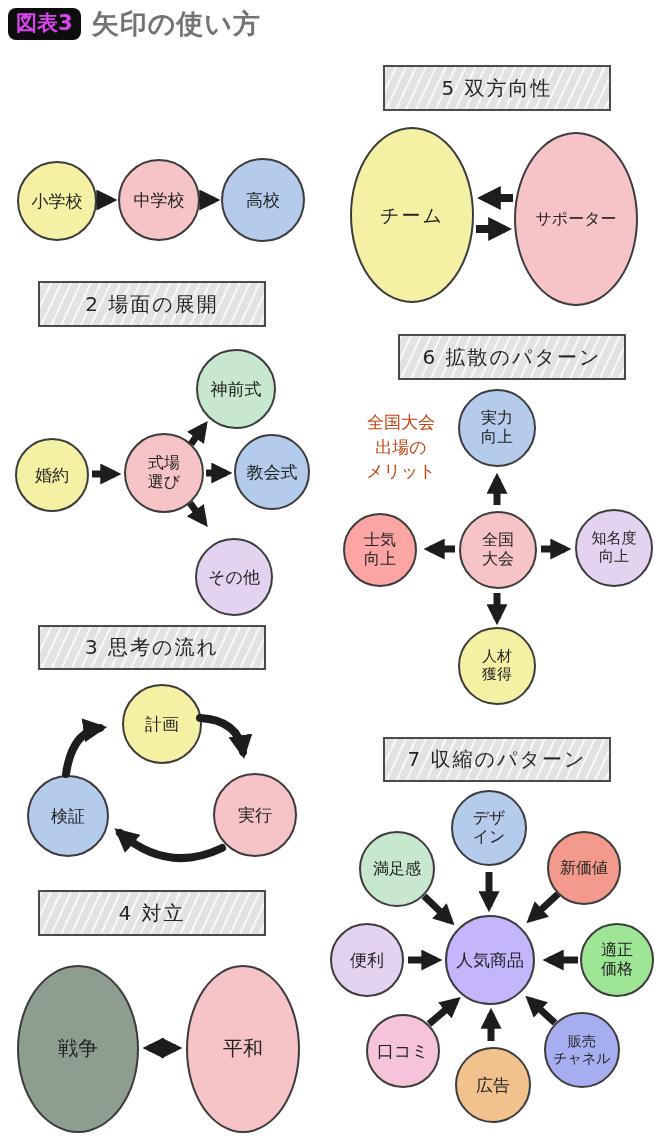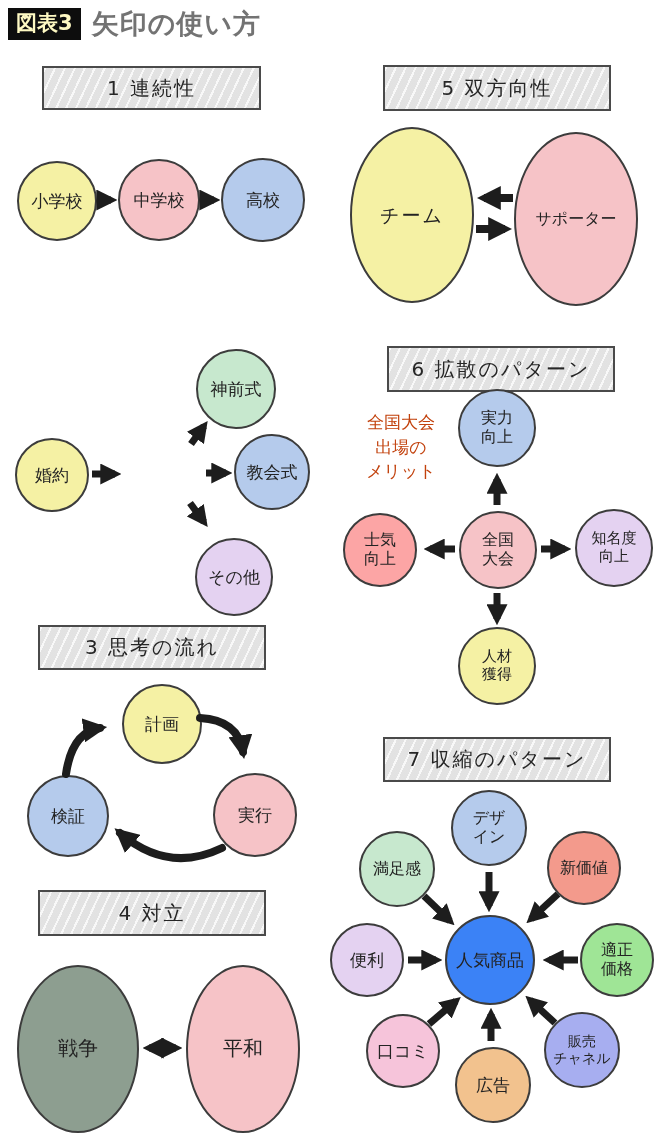--- a/index.html
+++ b/index.html
@@ -1,20 +1,20 @@
 <!DOCTYPE html>
 <html><head>
 <meta charset="utf-8">
 <style>
   html,body{margin:0;padding:0;background:#ffffff;}
   body{font-family:"DejaVu Sans",sans-serif;}
   .canvas{position:relative;width:670px;height:1143px;background:#ffffff;overflow:hidden;color:#232323;}
 
   .title-row{position:absolute;left:8px;top:6px;display:flex;align-items:center;gap:11px;}
-  .badge{background:#0d0d0d;color:#fef9c3;font-weight:bold;font-size:21px;line-height:1;padding:5px 8px 6px;}
+  .badge{background:#0d0d0d;color:#d946ef;font-weight:bold;font-size:21px;line-height:1;padding:5px 8px 6px;border-radius:8px;}
   .heading{font-weight:bold;font-size:27px;color:#737373;letter-spacing:1px;}
 
   .hdr{position:absolute;display:flex;align-items:center;justify-content:center;
        border:2px solid #4a4a4a;color:#262626;font-size:20px;letter-spacing:2px;
        background-color:#e9e9e9;
        background-image:repeating-linear-gradient(115deg,rgba(255,255,255,.7) 0px,rgba(255,255,255,.7) 2px,rgba(120,120,120,.06) 2px,rgba(120,120,120,.06) 9px);}
 
   .node{position:absolute;border:2.5px solid #3c3c3c;border-radius:50%;
         display:flex;align-items:center;justify-content:center;text-align:center;
         white-space:pre-line;font-size:17px;line-height:1.18;color:#232323;box-sizing:border-box;}
@@ -25,32 +25,34 @@
 </head>
 <body>
 
 <div class="canvas">
 
   <div class="title-row">
     <span class="badge">図表3</span>
     <span class="heading">矢印の使い方</span>
   </div>
 
-  <div class="hdr" style="left:42px;top:66px;width:215px;height:40px;">1 連続性</div>
+  <div class="hdr" style="left:38px;top:281px;width:224px;height:42px;">2 場面の展開</div>
   <div class="hdr" style="left:38px;top:625px;width:224px;height:41px;">3 思考の流れ</div>
   <div class="hdr" style="left:38px;top:890px;width:224px;height:42px;">4 対立</div>
   <div class="hdr" style="left:383px;top:65px;width:224px;height:42px;">5 双方向性</div>
-  <div class="hdr" style="left:387px;top:334px;width:224px;height:42px;margin-top:12px;">6 拡散のパターン</div>
+  <div class="hdr" style="left:398px;top:334px;width:224px;height:42px;">6 拡散のパターン</div>
   <div class="hdr" style="left:383px;top:737px;width:224px;height:41px;">7 収縮のパターン</div>
 
   <div class="node" style="left: 17px; top: 161px; width: 80px; height: 80px; background-color: rgb(245, 241, 164);">小学校</div>
   <div class="node" style="left: 118px; top: 159px; width: 82px; height: 82px; background-color: rgb(246, 195, 199);">中学校</div>
   <div class="node" style="left: 221px; top: 158px; width: 84px; height: 84px; background-color: rgb(181, 203, 236);">高校</div>
 
   <div class="node" style="left: 15px; top: 438px; width: 74px; height: 74px; background-color: rgb(245, 241, 164);">婚約</div>
+  <div class="node" style="left: 124px; top: 433px; width: 80px; height: 80px; font-size: 16px; background-color: rgb(246, 195, 199);">式場
+選び</div>
   <div class="node" style="left: 196px; top: 349px; width: 80px; height: 80px; background-color: rgb(199, 232, 206);">神前式</div>
   <div class="node" style="left: 234px; top: 434px; width: 76px; height: 76px; background-color: rgb(181, 203, 236);">教会式</div>
   <div class="node" style="left: 195px; top: 538px; width: 78px; height: 78px; background-color: rgb(228, 210, 241);">その他</div>
 
   <div class="node" style="left: 122px; top: 684px; width: 80px; height: 80px; background-color: rgb(245, 241, 164);">計画</div>
   <div class="node" style="left: 213px; top: 773px; width: 84px; height: 84px; background-color: rgb(246, 195, 199);">実行</div>
   <div class="node" style="left: 27px; top: 775px; width: 82px; height: 82px; background-color: rgb(181, 203, 236);">検証</div>
 
   <div class="node" style="left: 17px; top: 965px; width: 122px; height: 168px; font-size: 20px; background-color: rgb(141, 158, 144);">戦争</div>
   <div class="node" style="left: 186px; top: 965px; width: 114px; height: 168px; font-size: 20px; background-color: rgb(246, 195, 199);">平和</div>
@@ -70,21 +72,21 @@
   <div class="node" style="left: 575px; top: 509px; width: 78px; height: 78px; font-size: 15px; background-color: rgb(228, 210, 241);">知名度
 向上</div>
   <div class="node" style="left: 458px; top: 627px; width: 78px; height: 78px; font-size: 15px; background-color: rgb(245, 241, 164);">人材
 獲得</div>
 
   <div class="node" style="left: 451px; top: 790px; width: 76px; height: 76px; font-size: 16px; background-color: rgb(181, 203, 236);">デザ
 イン</div>
   <div class="node" style="left: 359px; top: 831px; width: 76px; height: 76px; font-size: 16px; background-color: rgb(199, 232, 206);">満足感</div>
   <div class="node" style="left: 547px; top: 831px; width: 74px; height: 74px; font-size: 16px; background-color: rgb(243, 154, 140);">新価値</div>
   <div class="node" style="left: 330px; top: 923px; width: 74px; height: 74px; background-color: rgb(228, 210, 241);">便利</div>
-  <div class="node" style="left: 445px; top: 915px; width: 90px; height: 90px; font-size: 17px; background-color: #3b82f6;">人気商品</div>
+  <div class="node" style="left: 445px; top: 915px; width: 90px; height: 90px; font-size: 17px; background-color: #c4b5fd;">人気商品</div>
   <div class="node" style="left: 580px; top: 923px; width: 74px; height: 74px; font-size: 16px; background-color: rgb(159, 229, 150);">適正
 価格</div>
   <div class="node" style="left: 366px; top: 1014px; width: 74px; height: 74px; background-color: rgb(246, 196, 218);">口コミ</div>
   <div class="node" style="left: 455px; top: 1047px; width: 76px; height: 76px; background-color: rgb(242, 194, 142);">広告</div>
   <div class="node" style="left: 544px; top: 1012px; width: 76px; height: 76px; font-size: 14px; background-color: rgb(167, 174, 240);">販売
 チャネル</div>
 
   <svg class="arrows" width="670" height="1143" viewBox="0 0 670 1143">
     <defs>
       <marker id="ah" viewBox="0 0 3 3" markerWidth="3" markerHeight="3" refX="2.1" refY="1.5" orient="auto-start-reverse">

